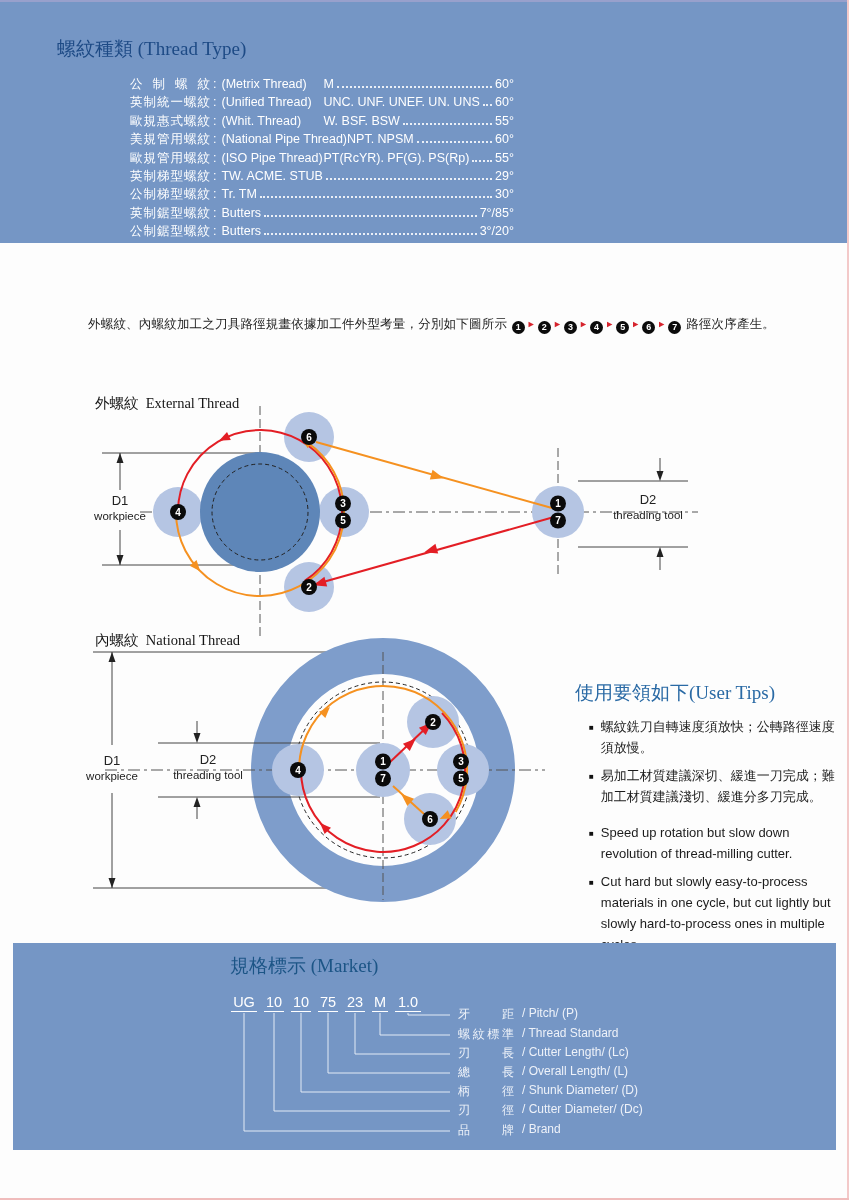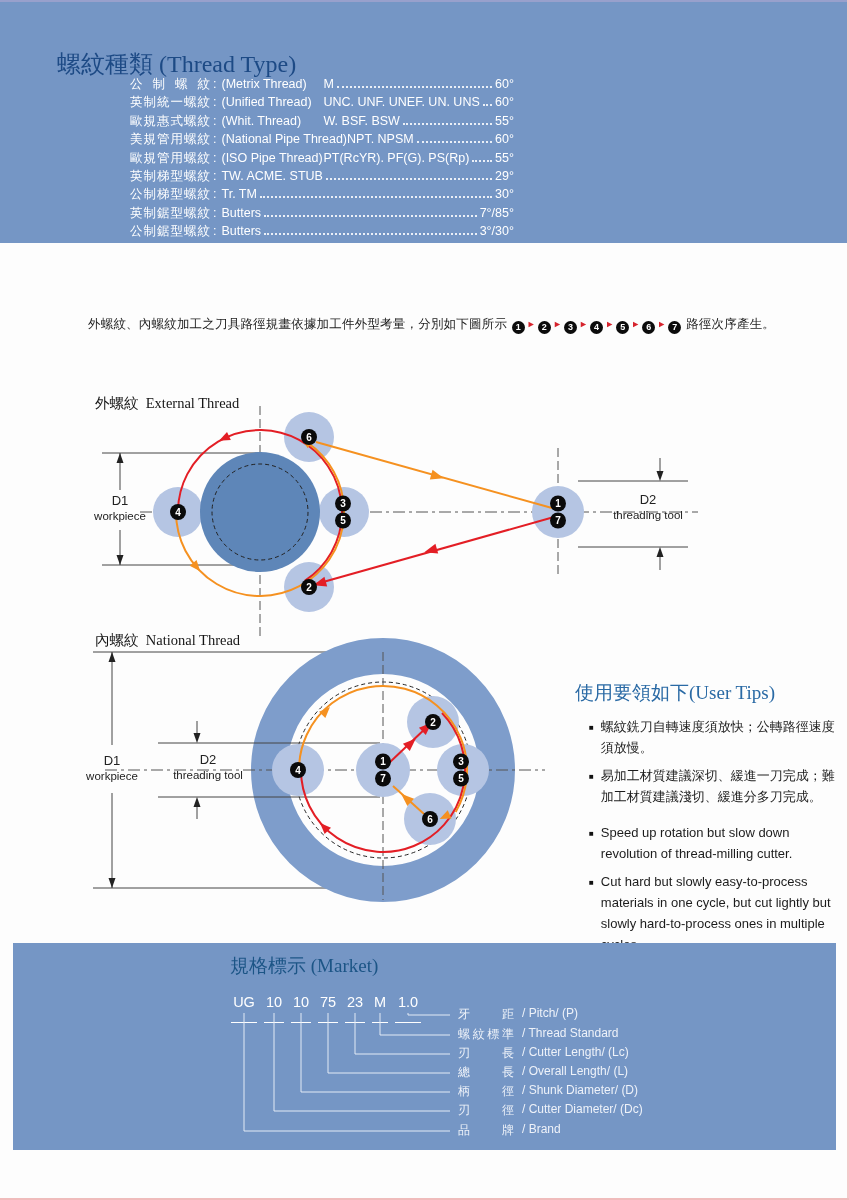--- a/index.html
+++ b/index.html
@@ -8,21 +8,21 @@
   .edge-top{position:absolute;left:0;top:0;right:0;height:2px;background:#98a0cc;z-index:9;}
   .edge-right{position:absolute;right:0;top:0;bottom:0;width:2px;background:#f3c9c9;z-index:9;}
   .edge-bottom{position:absolute;left:0;bottom:0;right:0;height:2px;background:#f0bcbc;z-index:9;}
 
   
   .top-section{position:absolute;left:0;top:0;width:849px;height:243px;background:#7596c5;}
   .sec-title{position:absolute;margin:0;font-family:"Liberation Serif","DejaVu Serif",serif;
              font-weight:normal;white-space:nowrap;}
   .title-blue{color:#1d4a85;}
   .title-steel{color:#2a6aa5;}
-  .tt-title{left:57px;top:48px;font-size:24px;}
+  .tt-title{left:57px;top:36px;font-size:19px;}
   .thread-table{position:absolute;left:130px;top:76px;width:384px;color:#fff;font-size:12.5px;}
   .trow{display:flex;align-items:baseline;height:18.4px;white-space:nowrap;}
   .tlabel{display:inline-block;width:80px;text-align-last:justify;flex:0 0 auto;}
   .tcolon{margin:0 5px 0 3px;flex:0 0 auto;}
   .tname{flex:0 0 auto;min-width:102px;}
   .tname:empty{display:none;}
   .tcodes{flex:0 0 auto;margin-right:2px;}
   .tleader{flex:1 1 auto;border-bottom:2px dotted rgba(255,255,255,.85);margin:0 3px 3px 1px;height:1px;}
   .tangle{flex:0 0 auto;text-align:right;}
 
@@ -46,21 +46,21 @@
               font-weight:normal;font-size:19px;color:#2a6aa5;white-space:nowrap;}
   .tip{display:flex;margin:0 0 7px 14px;font-size:13px;line-height:1.62;color:#1c1c1c;}
   .tip:nth-of-type(3){margin-top:15px;}
   .tip .bullet{flex:0 0 auto;font-size:8px;margin:6px 7px 0 0;color:#111;}
 
   
   .bottom-section{position:absolute;left:13px;top:943px;width:823px;height:207px;background:#7596c5;}
   .mk-title{left:217px;top:10px;font-size:19px;color:#1c5586;}
   .code-row{position:absolute;left:218px;top:50px;white-space:nowrap;}
   .cseg{display:inline-block;text-align:center;border-bottom:1.5px solid #fff;color:#fff;
-        font-size:14.5px;padding-bottom:12px;margin-right:7px;}
+        font-size:14.5px;padding-bottom:1px;margin-right:7px;}
   .market-lines{position:absolute;left:0;top:0;}
   .mrow{position:absolute;left:445px;height:16px;white-space:nowrap;font-size:12px;color:#eef2f9;}
   .mzh{display:inline-block;width:56px;text-align-last:justify;vertical-align:top;}
   .men{margin-left:8px;}
 
   svg text{font-family:"Liberation Sans","DejaVu Sans",sans-serif;}
   .dimtxt{fill:#222;font-size:13px;}
   .dimsub{fill:#222;font-size:11.5px;}
   .mk-num{fill:#fff;font-size:10px;font-weight:bold;}
 </style>
@@ -134,21 +134,21 @@
           <span class="tcolon">:</span>
           <span class="tcodes">Butters</span>
           <span class="tleader"></span>
           <span class="tangle">7°/85°</span>
         </div>
         <div class="trow">
           <span class="tlabel">公制鋸型螺紋</span>
           <span class="tcolon">:</span>
           <span class="tcodes">Butters</span>
           <span class="tleader"></span>
-          <span class="tangle">3°/30°</span>
+          <span class="tangle">3°/20°</span>
         </div>
       </div>
   </section>
 
 
   <p class="intro"><span>外螺紋、內螺紋加工之刀具路徑規畫依據加工件外型考量，分別如下圖所示</span> <span class="steps-inline"><span class="step">1</span><span class="sarr">►</span><span class="step">2</span><span class="sarr">►</span><span class="step">3</span><span class="sarr">►</span><span class="step">4</span><span class="sarr">►</span><span class="step">5</span><span class="sarr">►</span><span class="step">6</span><span class="sarr">►</span><span class="step">7</span></span> <span>路徑次序產生。</span></p>
 
   <div class="diag-label ext-label"><span>外螺紋</span>&nbsp;&nbsp;<span>External Thread</span></div>
 
   <svg class="ext-svg" width="640" height="250" viewBox="0 0 640 250">

